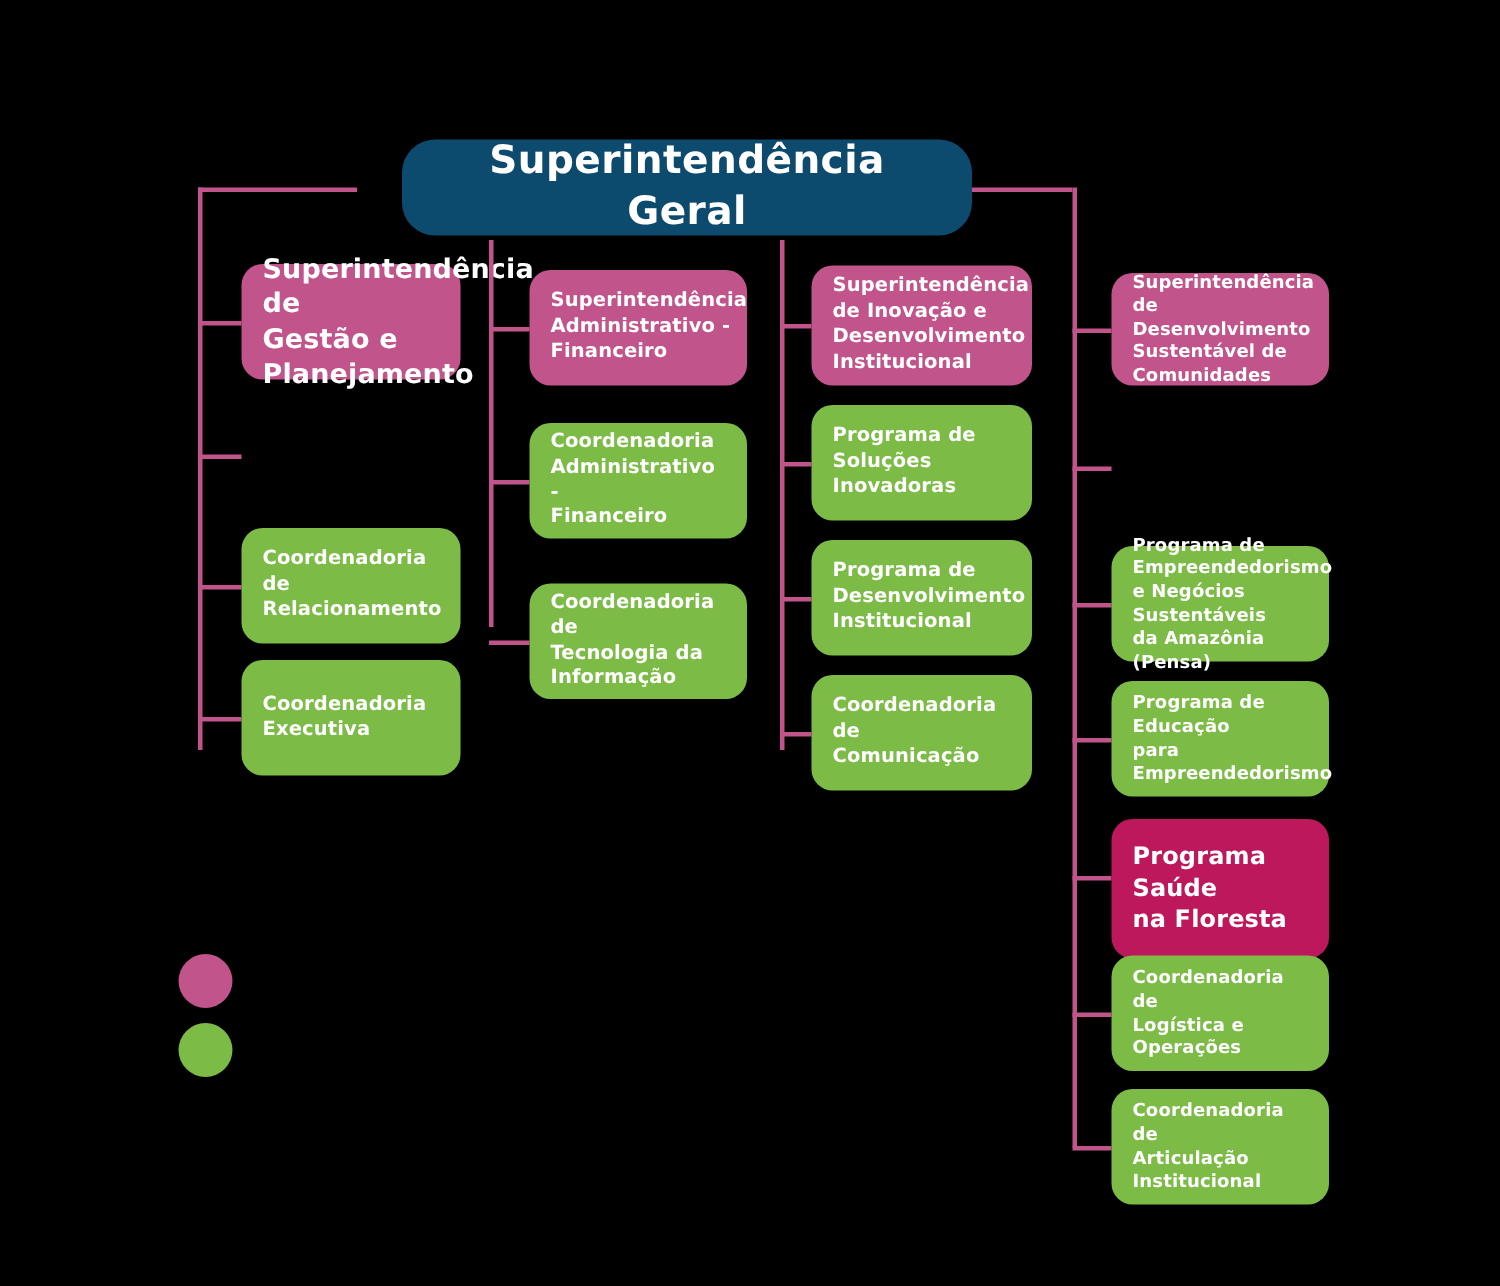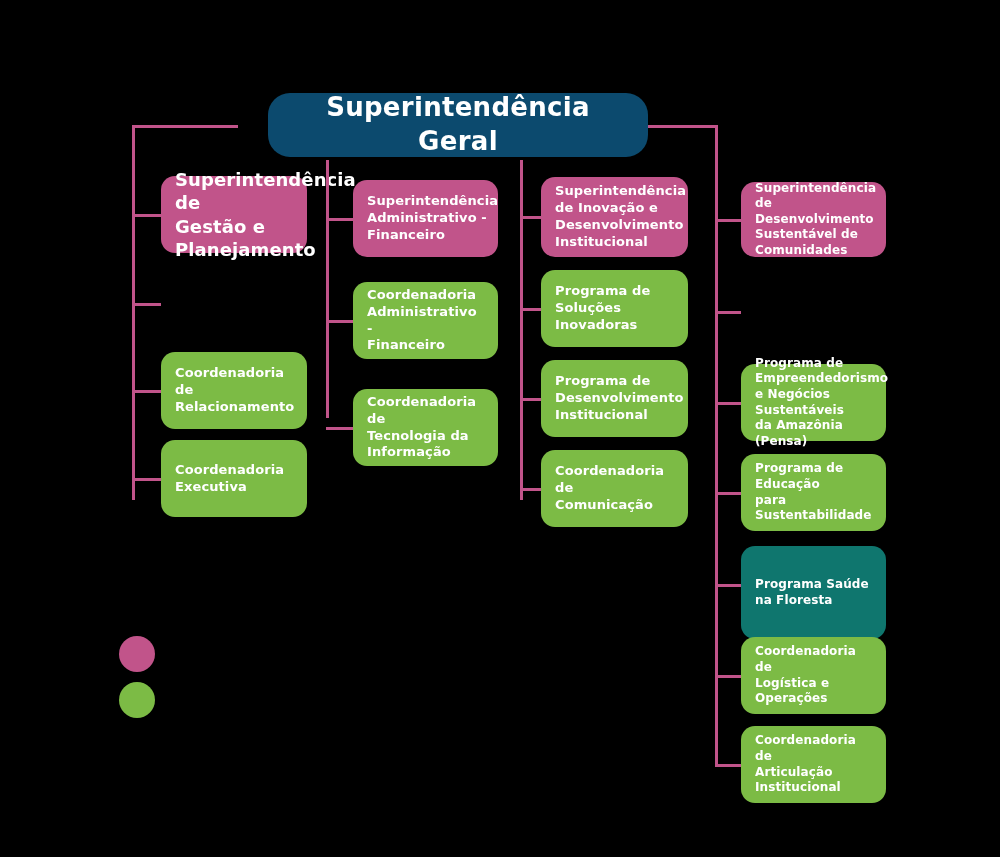--- a/index.html
+++ b/index.html
@@ -110,23 +110,23 @@
 Sustentável de
 Comunidades</div>
     <div class="connector h" style="left: 715px; top: 310.5px; width: 26px; background: rgb(193, 84, 138);"></div>
     <div class="connector h" style="left: 715px; top: 401.5px; width: 26px; background: rgb(193, 84, 138);"></div>
     <div class="node green" style="left: 741px; top: 364px; width: 145px; height: 77px; background: rgb(124, 187, 69); font-size: 12px;">Programa de
 Empreendedorismo
 e Negócios Sustentáveis
 da Amazônia (Pensa)</div>
     <div class="connector h" style="left: 715px; top: 491.5px; width: 26px; background: rgb(193, 84, 138);"></div>
     <div class="node green" style="left: 741px; top: 454px; width: 145px; height: 77px; background: rgb(124, 187, 69); font-size: 12px;">Programa de Educação
-para Sustentabilidade</div>
+para Empreendedorismo</div>
     <div class="connector h" style="left: 715px; top: 583.5px; width: 26px; background: rgb(193, 84, 138);"></div>
-    <div class="node green" style="left: 741px; top: 546px; width: 145px; height: 93px; background: #0f766e; font-size: 12px;">Programa Saúde
+    <div class="node green" style="left: 741px; top: 546px; width: 145px; height: 93px; background: #be185d; font-size: 16px;">Programa Saúde
 na Floresta</div>
     <div class="connector h" style="left: 715px; top: 674.5px; width: 26px; background: rgb(193, 84, 138);"></div>
     <div class="node green" style="left: 741px; top: 637px; width: 145px; height: 77px; background: rgb(124, 187, 69); font-size: 12px;">Coordenadoria de
 Logística e Operações</div>
     <div class="connector h" style="left: 715px; top: 763.5px; width: 26px; background: rgb(193, 84, 138);"></div>
     <div class="node green" style="left: 741px; top: 726px; width: 145px; height: 77px; background: rgb(124, 187, 69); font-size: 12px;">Coordenadoria de
 Articulação
 Institucional</div>
     <div class="node root pink" style="left: 222px; top: 93px; width: 380px; height: 64px; background: #0c4a6e; margin-left: 46px;">Superintendência Geral</div>
     <div class="legend-dot" style="left: 119px; top: 636px; width: 36px; height: 36px; background: rgb(193, 84, 138);"></div>

